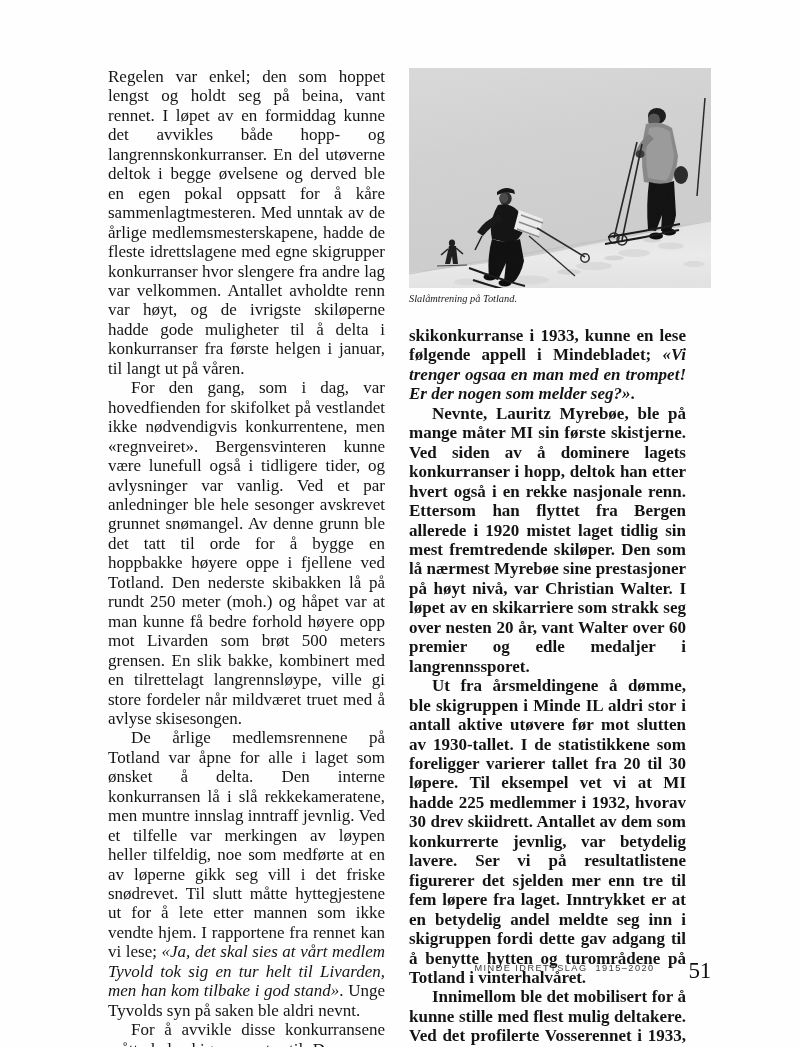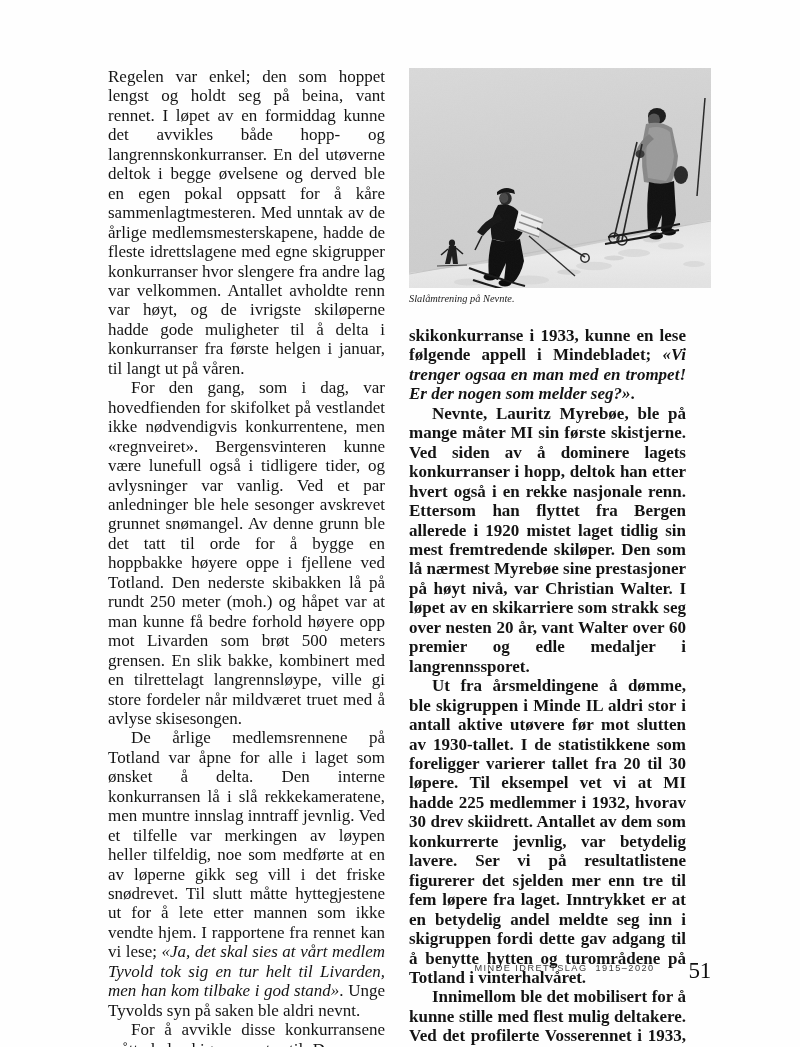--- a/index.html
+++ b/index.html
@@ -205,21 +205,21 @@
         <path d="M199,169 q38,-6 72,-13" stroke="#1b1b1b" stroke-width="1.8" fill="none"></path>
 
         <path d="M296,30 L288,128" stroke="#2a2a2a" stroke-width="1.5" fill="none"></path>
       </g>
 
       <rect x="0" y="0" width="302" height="220" filter="url(#grain)" fill="none" opacity="0.3"></rect>
       <rect x="0" y="0" width="302" height="220" fill="#000" opacity="0.012"></rect>
     </svg>
   </div>
 
-  <div class="caption">Slalåmtrening på Nevnte.</div>
+  <div class="caption">Slalåmtrening på Totland.</div>
 
   <div class="col col-left">
     <p>Regelen var enkel; den som hoppet lengst og holdt seg på beina, vant rennet. I løpet av en formiddag kunne det avvikles både hopp- og langrennskonkurranser. En del utøverne deltok i begge øvelsene og derved ble en egen pokal oppsatt for å kåre sammenlagtmesteren. Med unntak av de årlige medlemsmesterskapene, hadde de fleste idrettslagene med egne skigrupper konkurranser hvor slengere fra andre lag var velkommen. Antallet avholdte renn var høyt, og de ivrigste skiløperne hadde gode muligheter til å delta i konkurranser fra første helgen i januar, til langt ut på våren.</p>
     <p>For den gang, som i dag, var hovedfienden for skifolket på vestlandet ikke nødvendigvis konkurrentene, men «regnveiret». Bergensvinteren kunne være lunefull også i tidligere tider, og avlysninger var vanlig. Ved et par anledninger ble hele sesonger avskrevet grunnet snømangel. Av denne grunn ble det tatt til orde for å bygge en hoppbakke høyere oppe i fjellene ved Totland. Den nederste skibakken lå på rundt 250 meter (moh.) og håpet var at man kunne få bedre forhold høyere opp mot Livarden som brøt 500 meters grensen. En slik bakke, kombinert med en tilrettelagt langrennsløype, ville gi store fordeler når mildværet truet med å avlyse skisesongen.</p>
     <p><span>De årlige medlemsrennene på Totland var åpne for alle i laget som ønsket å delta. Den interne konkurransen lå i slå rekkekameratene, men muntre innslag inntraff jevnlig. Ved et tilfelle var merkingen av løypen heller tilfeldig, noe som medførte at en av løperne gikk seg vill i det friske snødrevet. Til slutt måtte hyttegjestene ut for å lete etter mannen som ikke vendte hjem. I rapportene fra rennet kan vi lese; </span><em>«Ja, det skal sies at vårt medlem Tyvold tok sig en tur helt til Livarden, men han kom tilbake i god stand»</em><span>. Unge Tyvolds syn på saken ble aldri nevnt.</span></p>
     <p>For å avvikle disse konkurransene måtte hele skigruppen tre til. Dommere, tråkkere, målere og programselgere var bare noen av rollene som måtte medlem dersom et vellykket renn skulle kunne gjennomføres. I tillegg kom egne rennledere og skistyrets representanter. Før en stor</p>
   </div>
 
   <div class="col col-right">
     <p><span>skikonkurranse i 1933, kunne en lese følgende appell i Mindebladet; </span><em>«Vi trenger ogsaa en man med en trompet! Er der nogen som melder seg?»</em><span>.</span></p>

